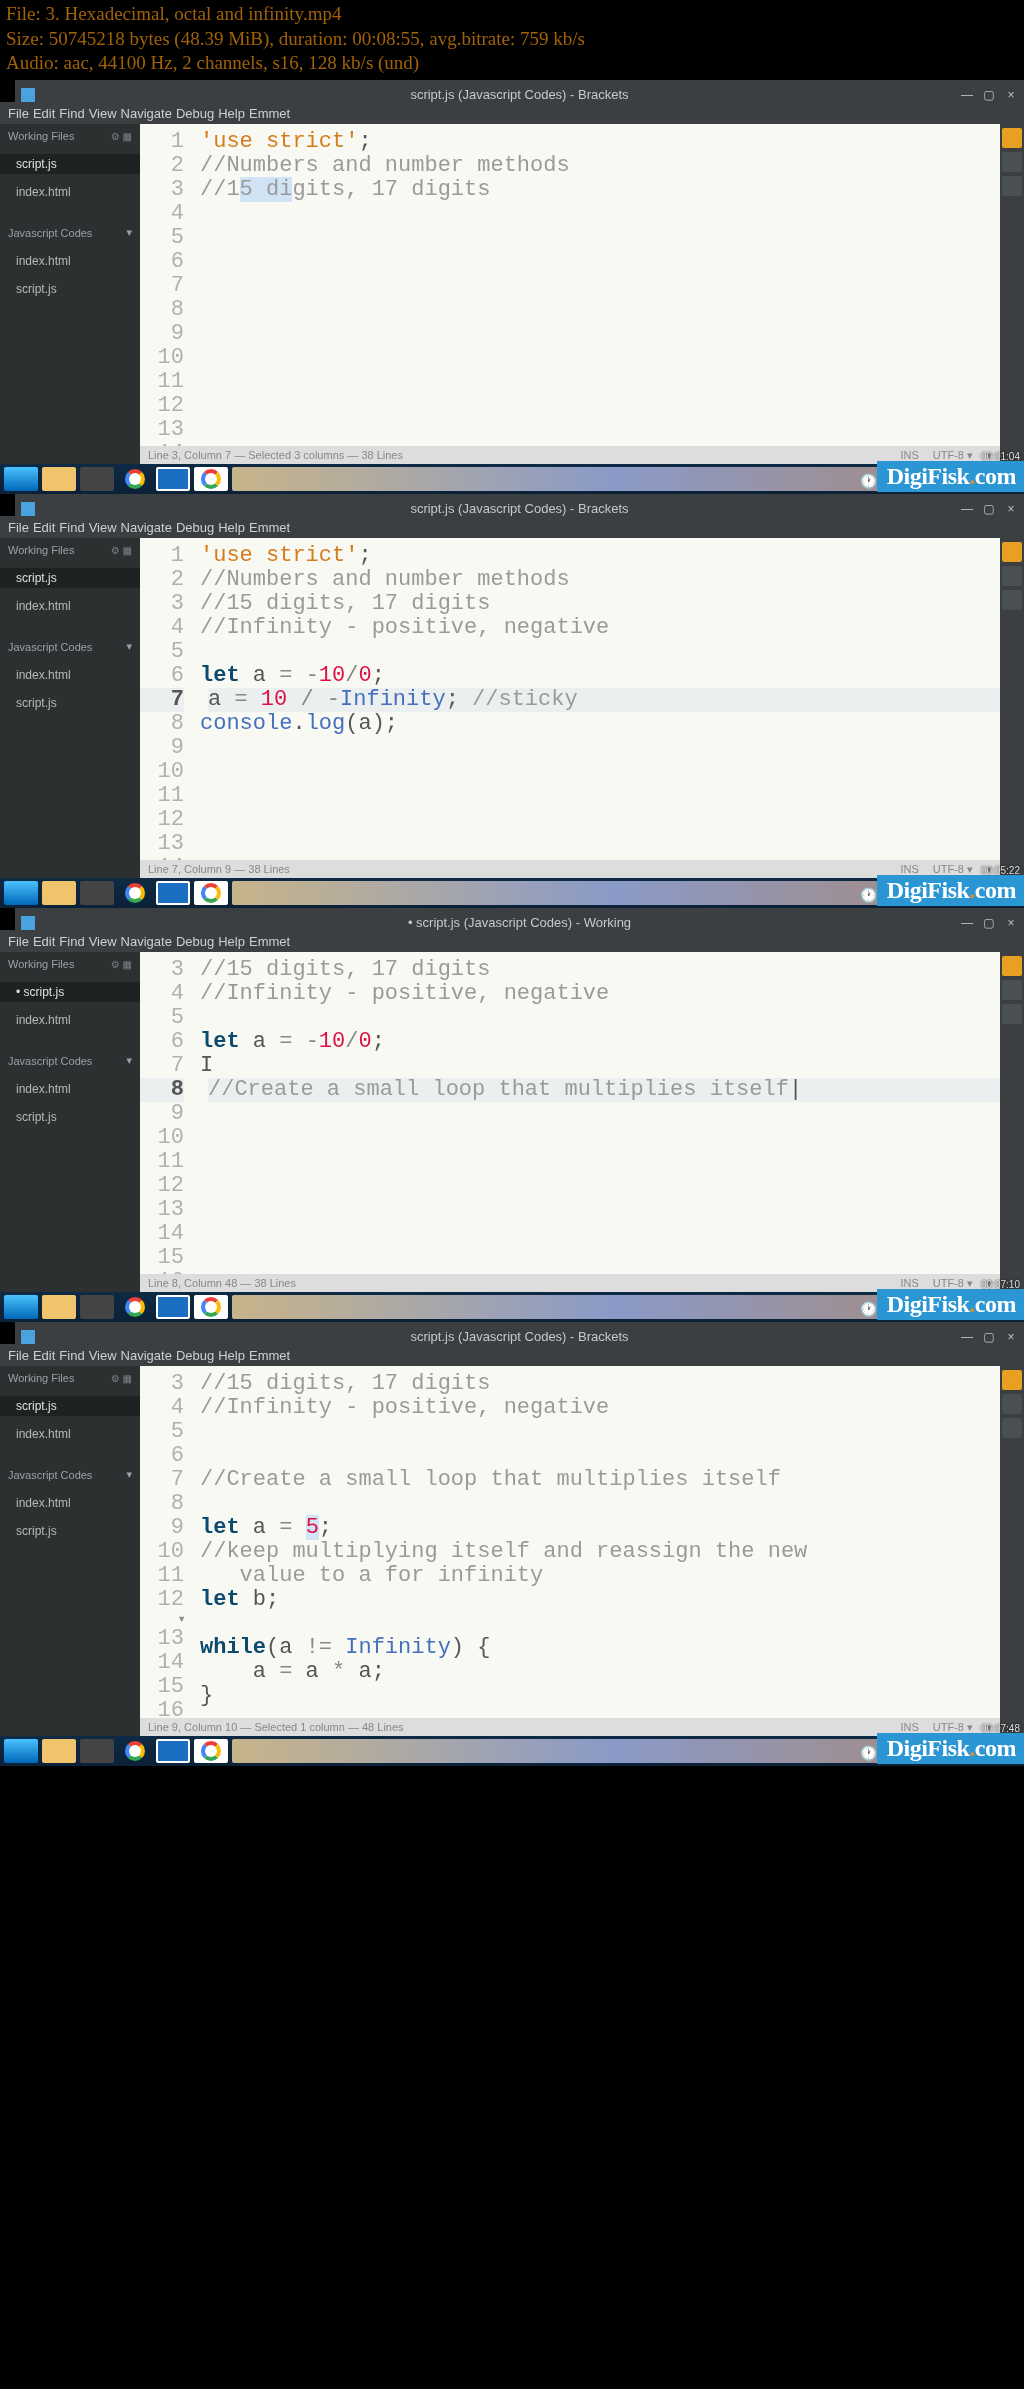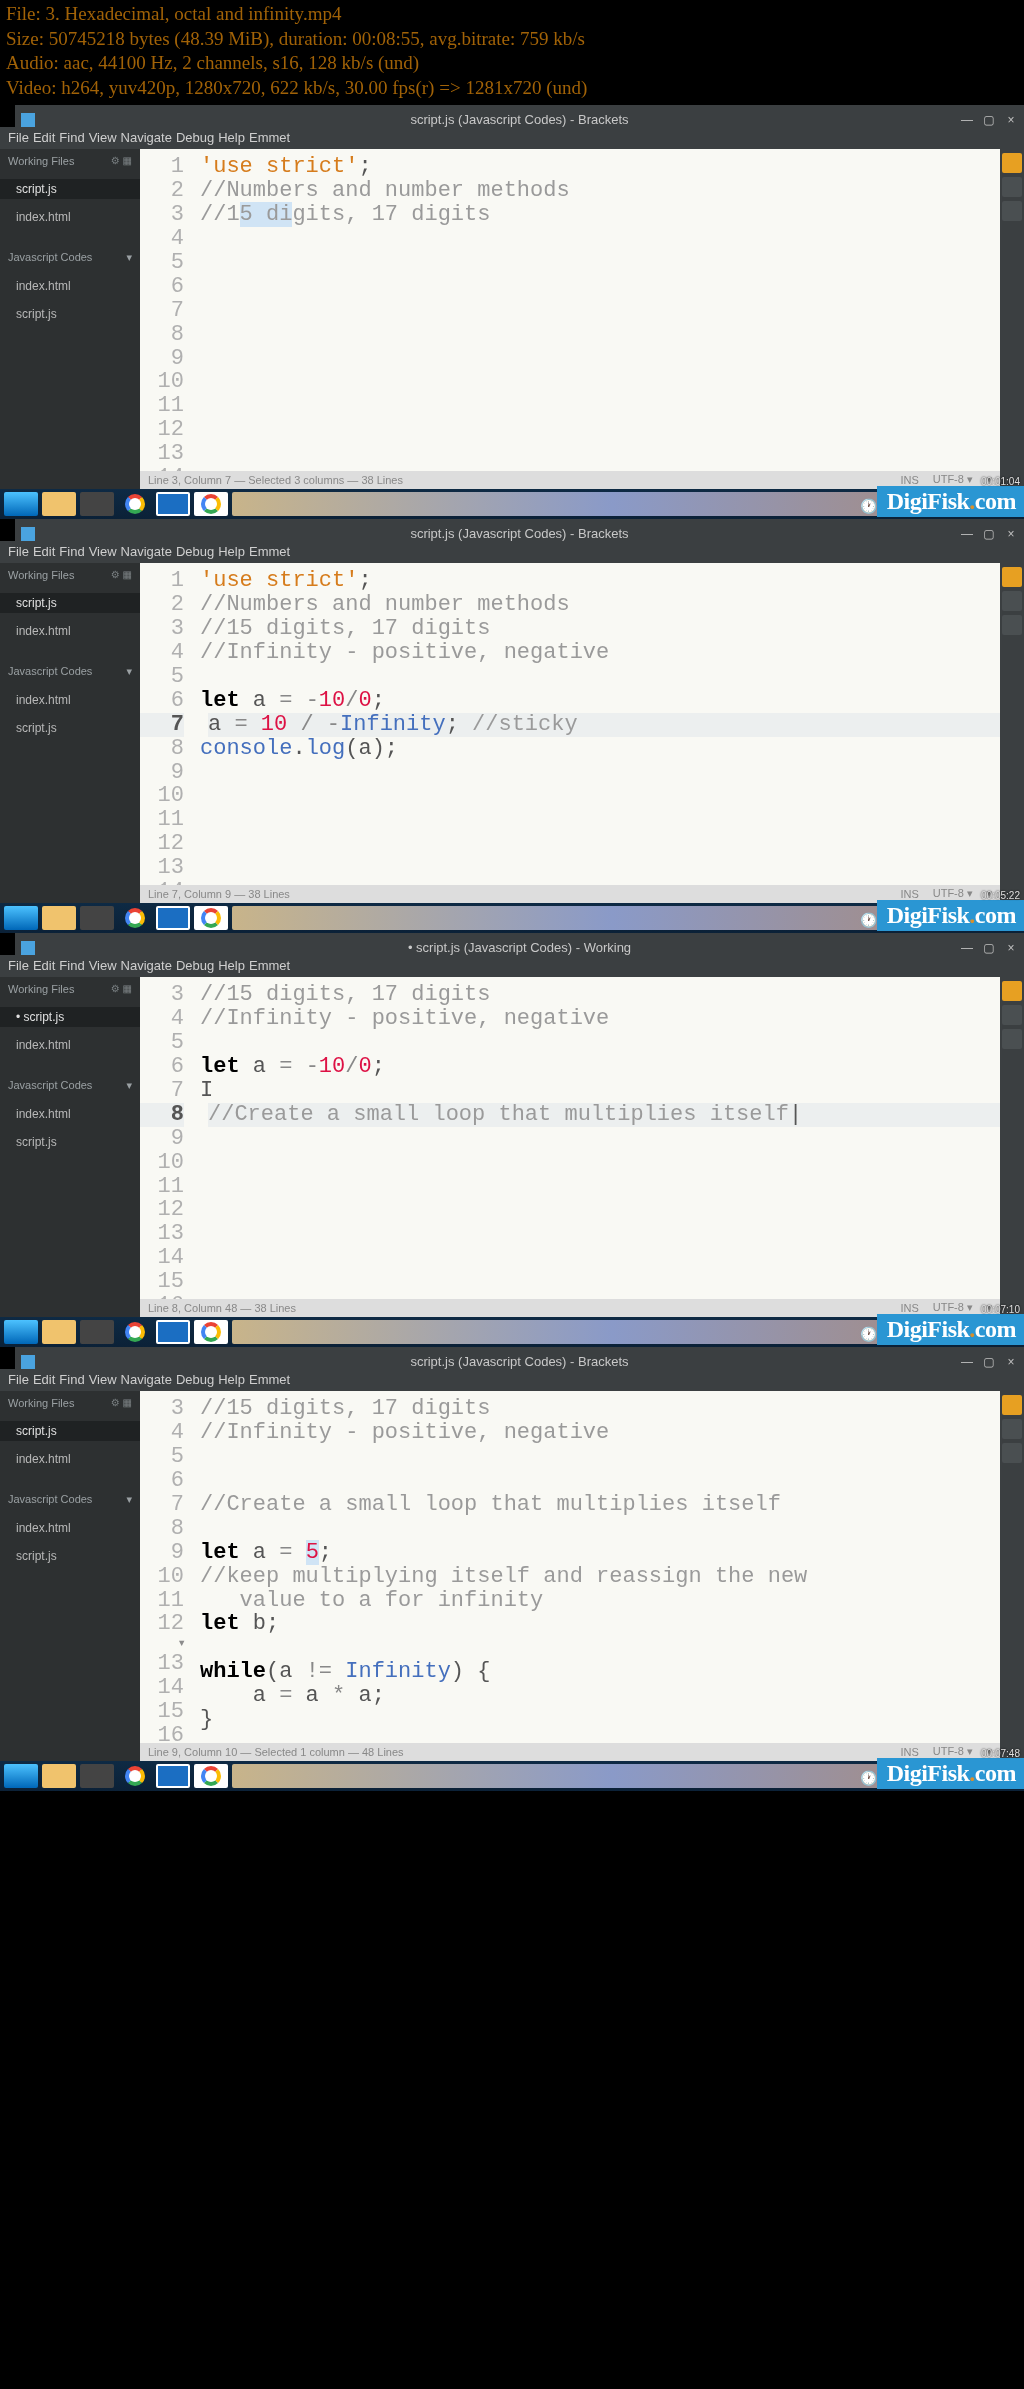--- a/index.html
+++ b/index.html
@@ -22,21 +22,21 @@
   .sidehdr-icons { color:#7a8083; font-size:10px; }
   .sideitem { padding:3px 8px 3px 16px; cursor:pointer; }
   .sideitem.active { background:#1f2223; color:#e0e0e0; }
 
   .editor { background:#f9f9f4; flex:1; display:flex; flex-direction:column; position:relative; }
   .codearea { flex:1; display:flex; overflow:hidden; }
   .gutter { width:54px; text-align:right; padding:6px 10px 6px 0; color:#b0b0b0; font-size:22px; line-height:1.09; user-select:none; font-family:"Consolas","Courier New",monospace;}
   .code { flex:1; padding:6px 0 6px 6px; font-size:22px; line-height:1.09; white-space:pre; font-family:"Consolas","Courier New",monospace; color:#555; }
   .code .str { color:#d67c1c; }
   .code .cmt { color:#9a9a9a; }
-  .code .kw  { color:#000000; font-weight:bold;}
+  .code .kw  { color:#0c4a6e; font-weight:bold;}
   .code .var { color:#446fbd; }
   .code .num { color:#d14; }
   .code .fn  { color:#446fbd; }
   .code .op  { color:#888; }
   .code .hl  { background:#d0e4f5; }
   .line-hl { background:#ecefef; display:inline-block; width:100%;margin-left:8px; }
   .gutter .gut-hl { background:#ecefef; color:#555; font-weight:bold; display:block;}
   .gutter span { display:block; }
   .gutter .arrow { color:#8c8c8c; font-size:14px; margin-right:-2px;}
 
@@ -60,21 +60,20 @@
   .timestamp { position:absolute; right:4px; bottom:32px; color:#e0e0e0; font-size:10px; font-family:Arial; text-shadow:0 0 2px #000;}
   .liveicons { position:absolute; right:120px; bottom:4px; color:#c0c0c0; font-size:14px;}
 </style>
 </head>
 <body>
 
 <div class="fileinfo">
   <div>File: 3. Hexadecimal, octal and infinity.mp4</div>
   <div>Size: 50745218 bytes (48.39 MiB), duration: 00:08:55, avg.bitrate: 759 kb/s</div>
   <div>Audio: aac, 44100 Hz, 2 channels, s16, 128 kb/s (und)</div>
-  <div>Video: h264, yuv420p, 1280x720, 622 kb/s, 30.00 fps(r) =&gt; 1281x720 (und)</div>
 </div>
 
 <div id="panels">
     <div class="panel">
       <div class="titlebar">
         <div class="logo"></div>
     <span class="title">script.js (Javascript Codes) - Brackets</span>
     <div class="winbtns">
       <span class="winbtn">—</span>
       <span class="winbtn">▢</span>

